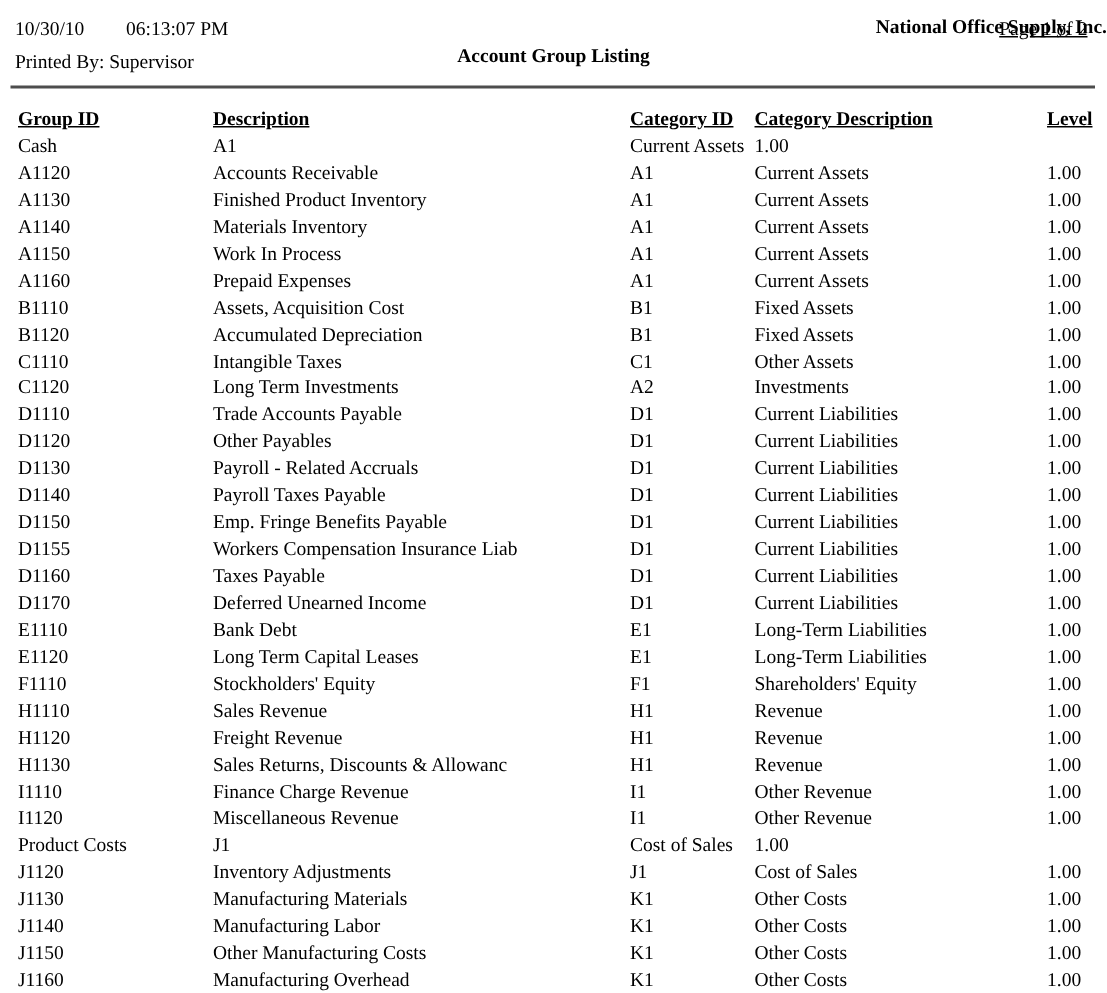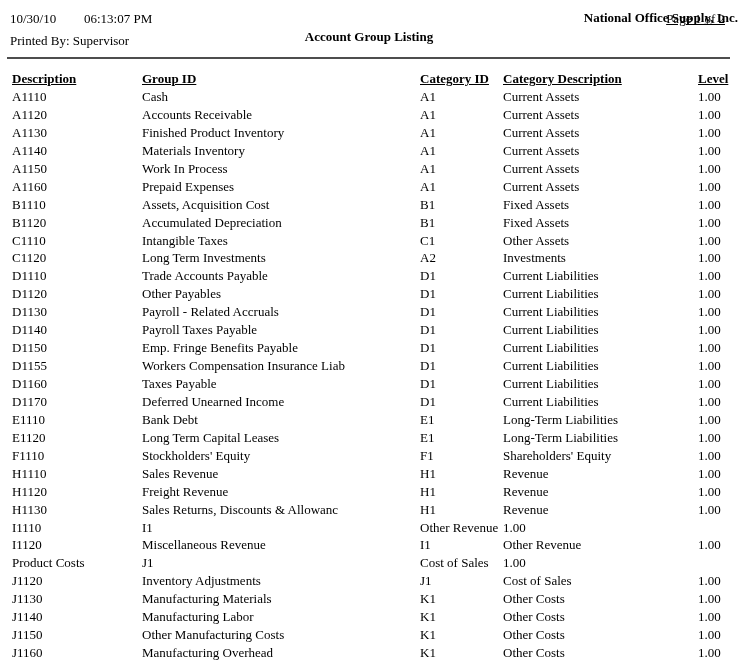--- a/index.html
+++ b/index.html
@@ -60,29 +60,28 @@
   <div class="hdr-date">10/30/10</div>
   <div class="hdr-time">06:13:07 PM</div>
   <div class="hdr-company">National Office Supply, Inc.</div>
   <div class="hdr-page">Page 1 of 2</div>
   <div class="hdr-printed">Printed By: Supervisor</div>
   <div class="hdr-title">Account Group Listing</div>
   <div class="hdr-rule"></div>
 
   <div class="tbl">
     <div class="tr-head">
+      <span class="th c1">Group ID</span>
       <span class="th c2">Description</span>
-      <span class="th c1">Group ID</span>
       <span class="th c3">Category ID</span>
       <span class="th c4">Category Description</span>
       <span class="th c5">Level</span>
     </div>
     <div>
         <div class="tr">
-          <span class="td c1">A1110</span>
           <span class="td c2">Cash</span>
           <span class="td c3">A1</span>
           <span class="td c4">Current Assets</span>
           <span class="td c5">1.00</span>
         </div>
         <div class="tr">
           <span class="td c1">A1120</span>
           <span class="td c2">Accounts Receivable</span>
           <span class="td c3">A1</span>
           <span class="td c4">Current Assets</span>
@@ -237,20 +236,21 @@
         </div>
         <div class="tr">
           <span class="td c1">H1130</span>
           <span class="td c2">Sales Returns, Discounts &amp; Allowanc</span>
           <span class="td c3">H1</span>
           <span class="td c4">Revenue</span>
           <span class="td c5">1.00</span>
         </div>
         <div class="tr">
           <span class="td c1">I1110</span>
+          <span class="td c2">Finance Charge Revenue</span>
           <span class="td c3">I1</span>
           <span class="td c4">Other Revenue</span>
           <span class="td c5">1.00</span>
         </div>
         <div class="tr">
           <span class="td c1">I1120</span>
           <span class="td c2">Miscellaneous Revenue</span>
           <span class="td c3">I1</span>
           <span class="td c4">Other Revenue</span>
           <span class="td c5">1.00</span>

